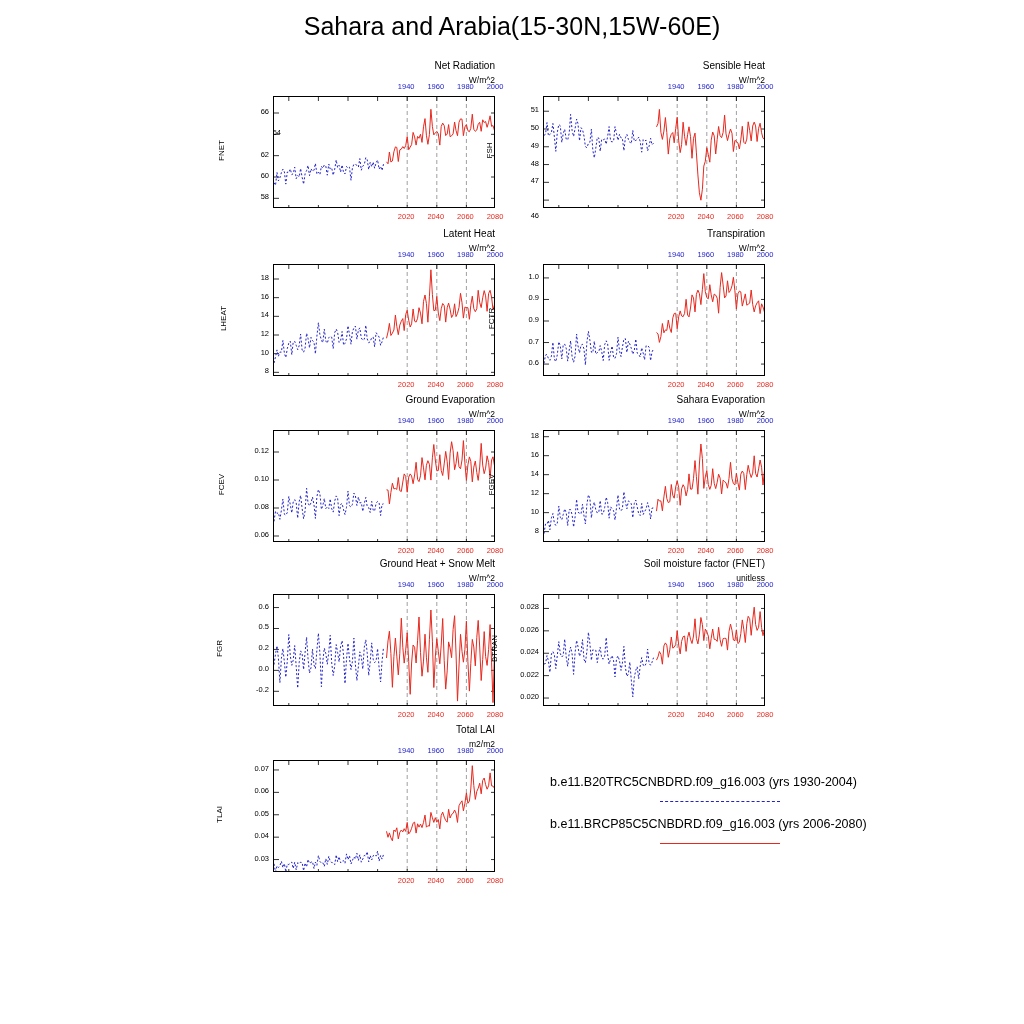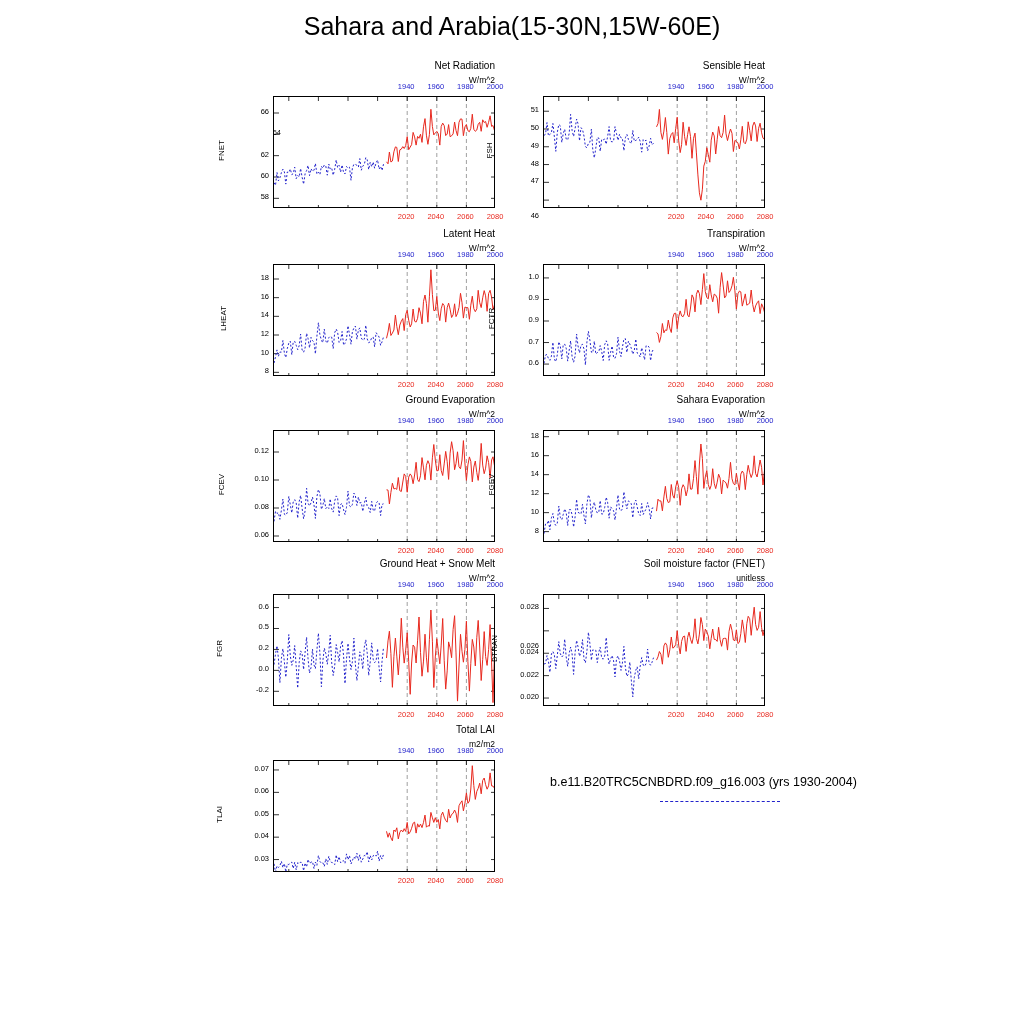--- a/index.html
+++ b/index.html
@@ -515,21 +515,21 @@
           <line y1="108" y2="112" x1="74" x2="74" class="tickmark"></line>
           <line y1="0" y2="4" x1="103.60000000000001" x2="103.60000000000001" class="tickmark"></line>
           <line y1="108" y2="112" x1="103.60000000000001" x2="103.60000000000001" class="tickmark"></line>
           <polyline points="0.0,69.0 1.5,68.5 3.0,60.6 4.4,65.9 5.9,77.3 7.4,59.0 8.9,56.5 10.4,60.1 11.8,73.6 13.3,60.6 14.8,46.7 16.3,58.6 17.8,62.0 19.2,60.2 20.7,44.1 22.2,62.0 23.7,71.3 25.2,58.2 26.6,52.0 28.1,58.9 29.6,79.4 31.1,57.5 32.6,45.4 34.0,51.8 35.5,61.3 37.0,57.3 38.5,44.7 40.0,64.4 41.4,67.8 42.9,56.4 44.4,37.3 45.9,48.6 47.4,65.3 48.8,54.8 50.3,55.2 51.8,55.2 53.3,67.6 54.8,57.3 56.2,52.2 57.7,63.2 59.2,64.1 60.7,60.9 62.2,42.5 63.6,59.3 65.1,69.1 66.6,63.9 68.1,60.5 69.6,65.9 71.0,81.9 72.5,63.8 74.0,60.9 75.5,65.8 77.0,75.4 78.4,68.1 79.9,51.4 81.4,72.6 82.9,81.4 84.4,78.8 85.8,67.0 87.3,85.1 88.8,101.9 90.3,82.5 91.8,75.2 93.2,71.8 94.7,83.8 96.2,71.2 97.7,62.6 99.2,70.1 100.6,71.3 102.1,68.5 103.6,54.0 105.1,68.4 106.6,70.2 108.0,67.3 109.5,62.7" class="hist"></polyline>
           <polyline points="112.5,65.1 114.0,61.8 115.4,56.5 116.9,59.3 118.4,69.2 119.9,50.9 121.4,47.9 122.8,50.2 124.3,62.3 125.8,54.8 127.3,42.0 128.8,53.1 130.2,52.2 131.7,49.6 133.2,35.8 134.7,50.1 136.2,58.9 137.6,46.4 139.1,41.7 140.6,41.0 142.1,56.4 143.6,42.6 145.0,37.2 146.5,44.2 148.0,48.5 149.5,41.0 151.0,23.8 152.4,43.4 153.9,48.9 155.4,39.1 156.9,22.5 158.4,29.6 159.8,45.6 161.3,34.1 162.8,36.8 164.3,41.0 165.8,53.8 167.2,43.3 168.7,34.0 170.2,44.3 171.7,44.6 173.2,46.4 174.6,32.3 176.1,44.7 177.6,51.3 179.1,43.6 180.6,43.3 182.0,43.4 183.5,55.1 185.0,36.4 186.5,29.1 188.0,35.4 189.4,45.0 190.9,45.7 192.4,34.8 193.9,48.5 195.4,47.2 196.8,38.7 198.3,24.9 199.8,34.3 201.3,47.5 202.8,28.7 204.2,21.3 205.7,23.7 207.2,40.3 208.7,24.9 210.2,12.2 211.6,29.4 213.1,35.4 214.6,32.3 216.1,16.6 217.6,32.6 219.0,40.7 220.5,34.2 222.0,24.6" class="rcp"></polyline>
         </svg>
       </div>
       <div class="ytick" style="left: 8px; width: 48px; top: 134.04px;">0.020</div>
       <div class="ytick" style="left: 8px; width: 48px; top: 111.64px;">0.022</div>
       <div class="ytick" style="left: 8px; width: 48px; top: 89.24px;">0.024</div>
-      <div class="ytick" style="left: 8px; width: 48px; top: 83px;">0.026</div>
+      <div class="ytick" style="left: 8px; width: 48px; top: 67px;">0.026</div>
       <div class="ytick" style="left: 8px; width: 48px; top: 44.44px;">0.028</div>
       <div class="xtick-bottom" style="left: 173.2px; width: 40px; top: 152px;">2020</div>
       <div class="xtick-bottom" style="left: 202.8px; width: 40px; top: 152px;">2040</div>
       <div class="xtick-bottom" style="left: 232.4px; width: 40px; top: 152px;">2060</div>
       <div class="xtick-bottom" style="left: 262px; width: 40px; top: 152px;">2080</div>
       <div class="xtick-top" style="left: 173.2px; width: 40px; top: 22px;">1940</div>
       <div class="xtick-top" style="left: 202.8px; width: 40px; top: 22px;">1960</div>
       <div class="xtick-top" style="left: 232.4px; width: 40px; top: 22px;">1980</div>
       <div class="xtick-top" style="left: 262px; width: 40px; top: 22px;">2000</div>
     </div>
@@ -586,13 +586,17 @@
       <div class="xtick-top" style="left: 232.4px; width: 40px; top: 22px;">1980</div>
       <div class="xtick-top" style="left: 262px; width: 40px; top: 22px;">2000</div>
     </div>
   </div>
 
 <div class="legend" style="left:550px; top:775px; width:420px;">
   <div class="legend-row">
     <span>b.e11.B20TRC5CNBDRD.f09_g16.003 (yrs 1930-2004)</span>
     <span class="legend-line" style="left:110px; top:26px; width:120px; border-top:1.5px dashed #2222cc;"></span>
   </div>
+  <div class="legend-row" style="margin-top:28px;">
+    <span>b.e11.BRCP85C5CNBDRD.f09_g16.003 (yrs 2006-2080)</span>
+    <span class="legend-line" style="left:110px; top:26px; width:120px; border-top:1.5px solid #e8281e;"></span>
+  </div>
 </div>
 
 </body></html>

